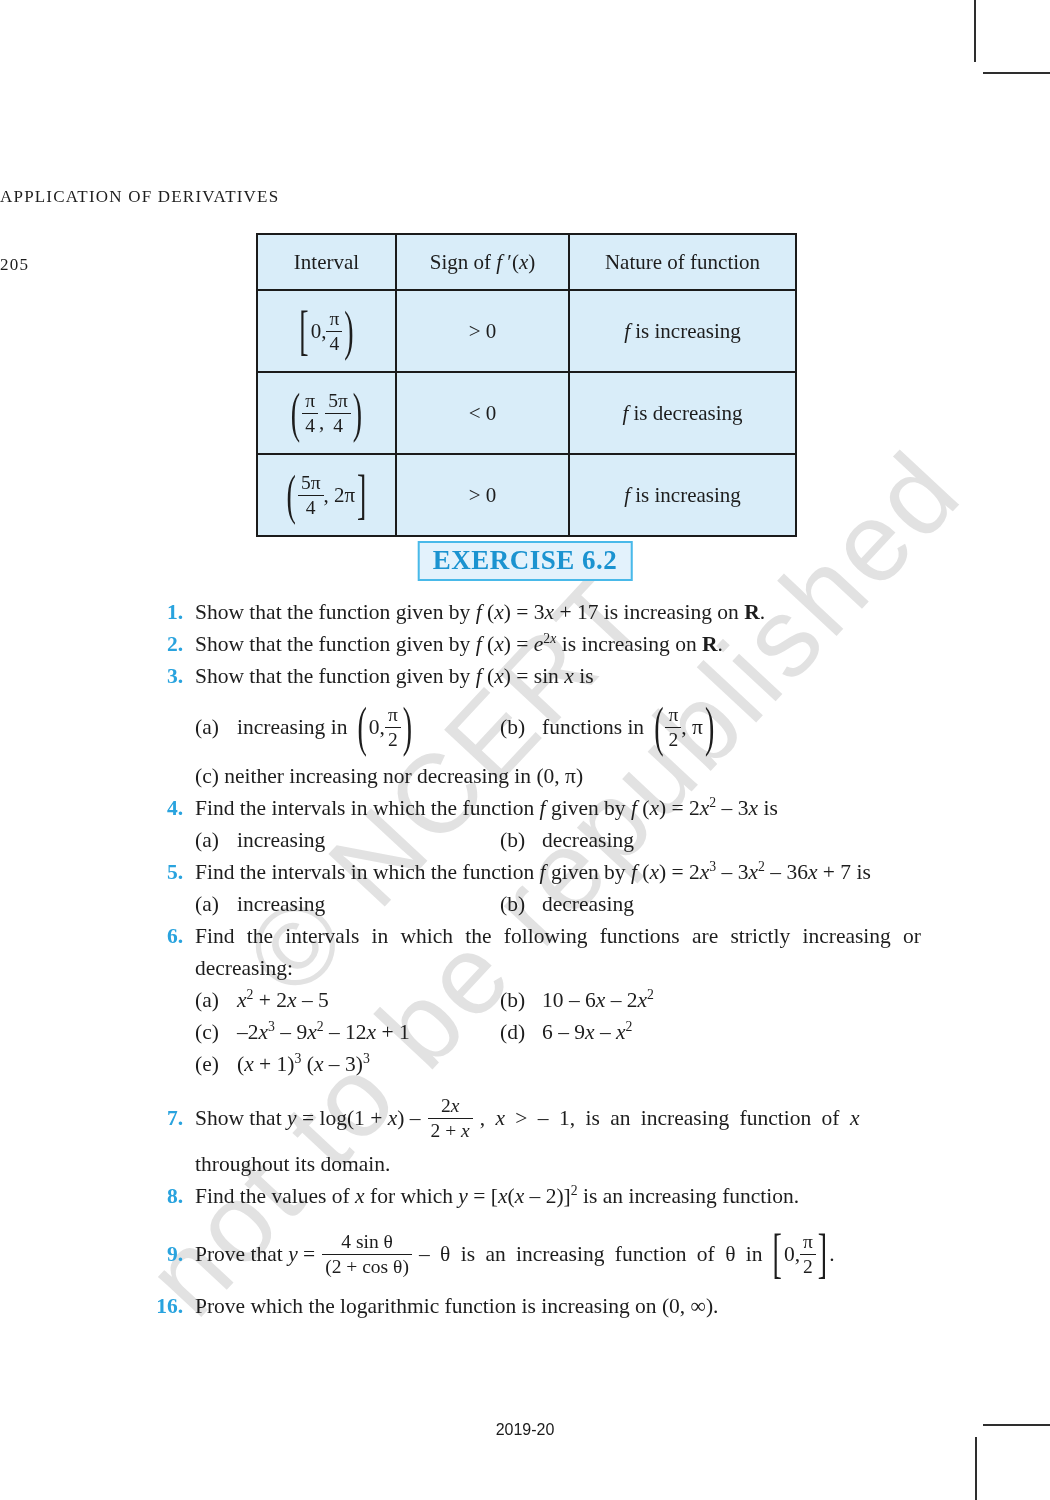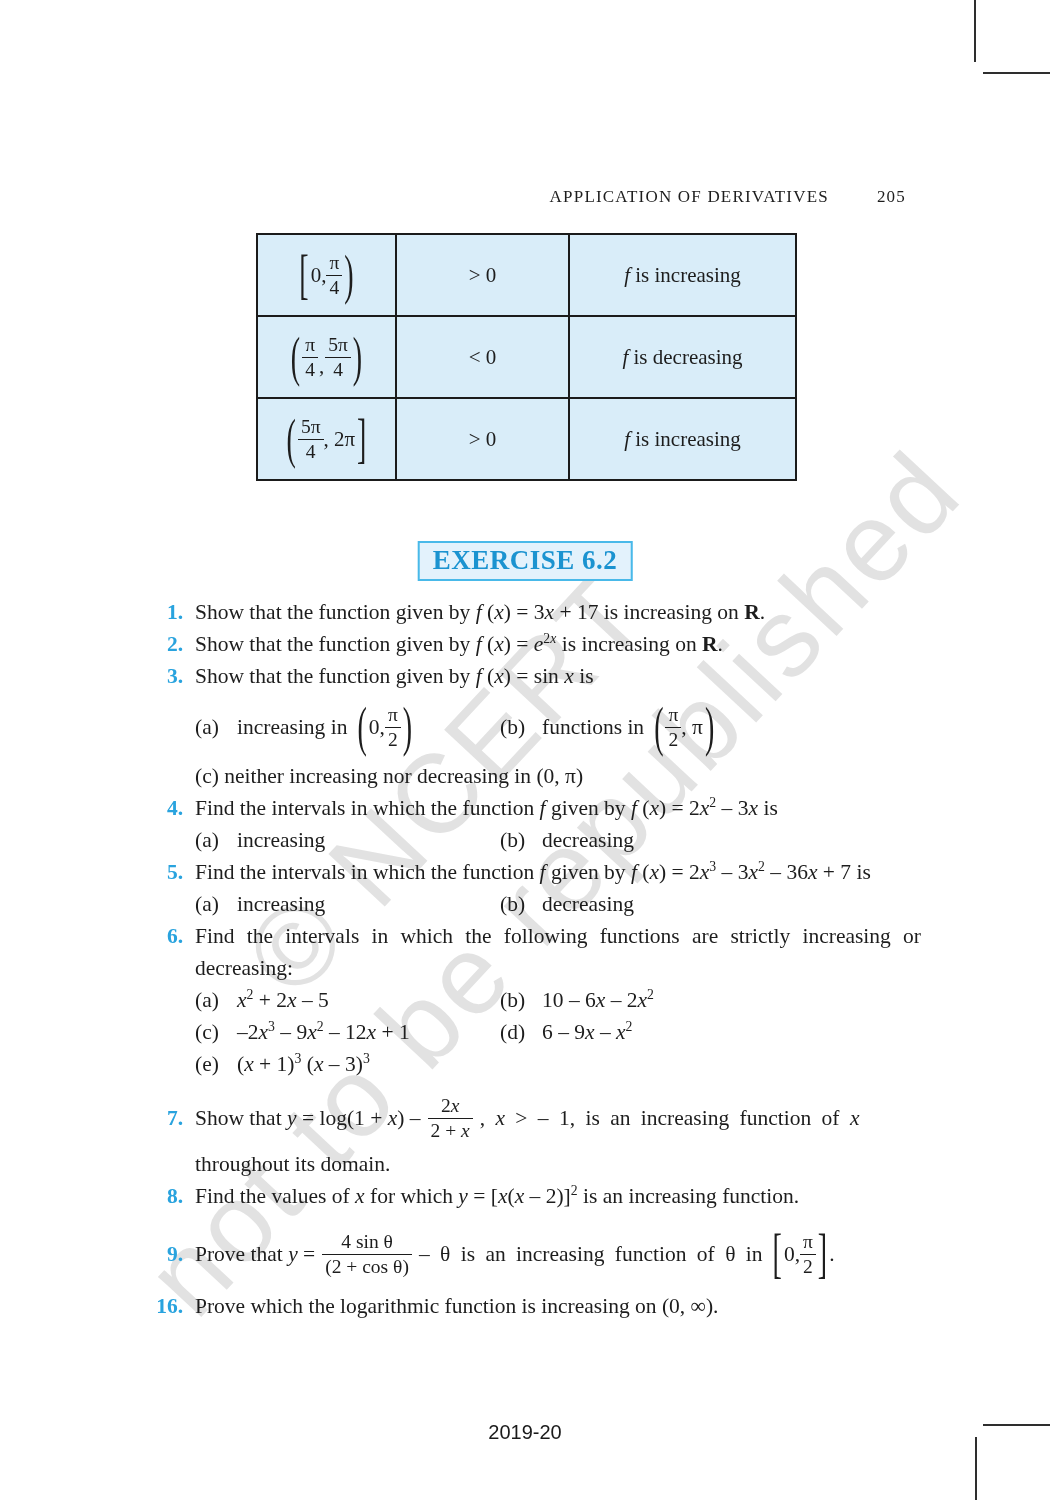--- a/index.html
+++ b/index.html
@@ -15,21 +15,21 @@
   
   .cm{position:absolute;background:#2e2e2e;z-index:2;}
   .cm-trv{left:974px;top:0;width:2px;height:62px;}
   .cm-trh{left:983px;top:72px;width:67px;height:2px;}
   .cm-brh{left:983px;top:1424px;width:67px;height:2px;}
   .cm-brv{left:975px;top:1437px;width:2px;height:63px;}
 
   
   .hdr{position:absolute;top:187px;left:0;right:144px;z-index:1;
        display:flex;justify-content:flex-end;align-items:baseline;gap:48px;
-       font-size:17px;letter-spacing:1.2px;}
+       font-size:17px;letter-spacing:1.2px;flex-direction:column;}
 
   
   .tbl{position:absolute;left:256px;top:233px;z-index:1;border-collapse:collapse;font-size:21px;}
   .tbl td{border:2px solid var(--table_border,#1b1b1b);background:var(--table_bg,#d9edf9);
           text-align:center;vertical-align:middle;padding:0;}
   .tbl tr.hrow td{height:54px;}
   .tbl tr.drow td{height:80px;}
 
   
   .frac{display:inline-flex;flex-direction:column;align-items:center;
@@ -68,21 +68,21 @@
   .mt8{margin-top:8px;}
   .mt6{margin-top:6px;}
   .fgap{margin:0 7px;}
   .igap{margin-left:8px;}
   .wsp{word-spacing:5px;}
   .q7no{padding-top:14px;align-self:flex-start;}
   .q9no{padding-top:20px;align-self:flex-start;}
 
   
   .ftr{position:absolute;top:1421px;left:0;right:0;z-index:1;text-align:center;
-       font-family:"Liberation Sans",sans-serif;font-size:20px;color:#1a1a1a;}
+       font-family:"Liberation Sans",sans-serif;font-size:16px;color:#1a1a1a;}
 </style>
 </head>
 <body>
 
 <div class="page">
 
   <div class="wm">
     <span>© NCERT</span>
     <span>not to be republished</span>
   </div>
@@ -97,20 +97,25 @@
     <span>205</span>
   </div>
 
   <table class="tbl">
     <colgroup>
         <col style="width:139px">
         <col style="width:173px">
         <col style="width:227px">
       </colgroup>
     <tbody>
+      <tr class="hrow">
+        <td>Interval</td>
+        <td>Sign of  <i>f</i> ′(<i>x</i>)</td>
+        <td>Nature of function</td>
+      </tr>
       <tr class="drow">
         <td>
           <span class="ivl">
             <span class="dl">[</span>
             <span>0,</span>
             <span class="frac">
               <span class="num">π</span>
               <span class="den">4</span>
             </span>
             <span class="dl">)</span>

